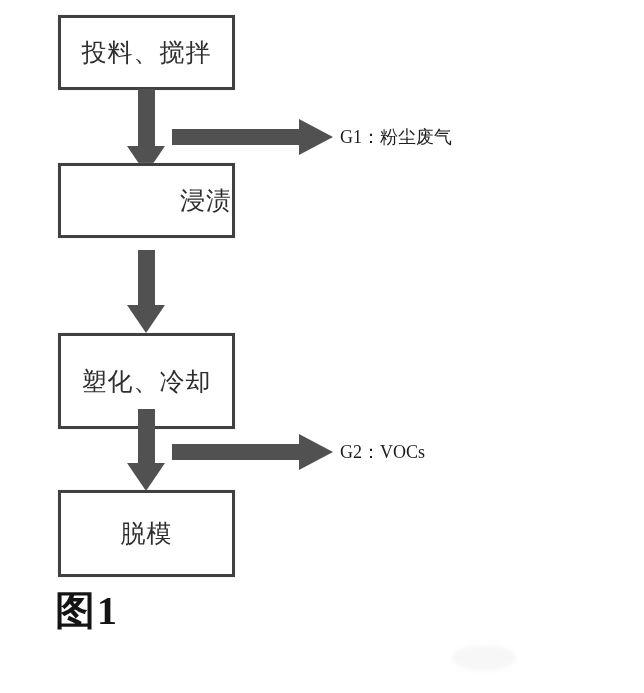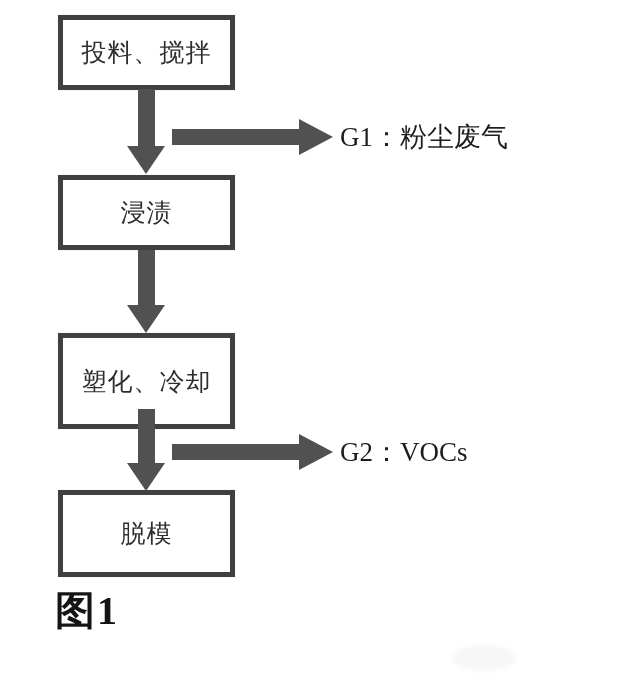--- a/index.html
+++ b/index.html
@@ -15,32 +15,32 @@
     background: #ffffff;
     overflow: hidden;
   }
   
   .pbox {
     position: absolute;
     left: 58px;
     width: 177px;
     height: 75px;
     background: #ffffff;
-    border: 5px solid #404040;
+    border: 3px solid #404040;
     box-shadow: 0 0 0 1px rgba(200,200,200,0.15);
     display: flex;
     align-items: center;
     justify-content: center;
     font-size: 25px;
     color: #2e2e2e;
     letter-spacing: 1px;
     box-sizing: border-box;
   }
   .pbox-1 { top: 15px; }
-  .pbox-2 { top: 175px; }
+  .pbox-2 { top: 163px; justify-content: flex-end; }
   .pbox-3 { top: 333px; height: 96px; }
   .pbox-4 { top: 490px; height: 87px; }
 
   
   .down-arrow {
     position: absolute;
     left: 127px;           
     width: 38px;
   }
   .down-arrow .shaft {
@@ -89,21 +89,21 @@
   }
   .right-arrow-g1 { top: 119px; }
   .right-arrow-g2 { top: 434px; }
 
   
   .emission-label {
     position: absolute;
     left: 340px;
     height: 37px;
     line-height: 37px;
-    font-size: 27px;
+    font-size: 18px;
     color: #1d1d1d;
     white-space: nowrap;
   }
   .emission-label-g1 { top: 119px; }
   .emission-label-g2 { top: 434px; }
 
   
   .caption {
     position: absolute;
     left: 55px;

